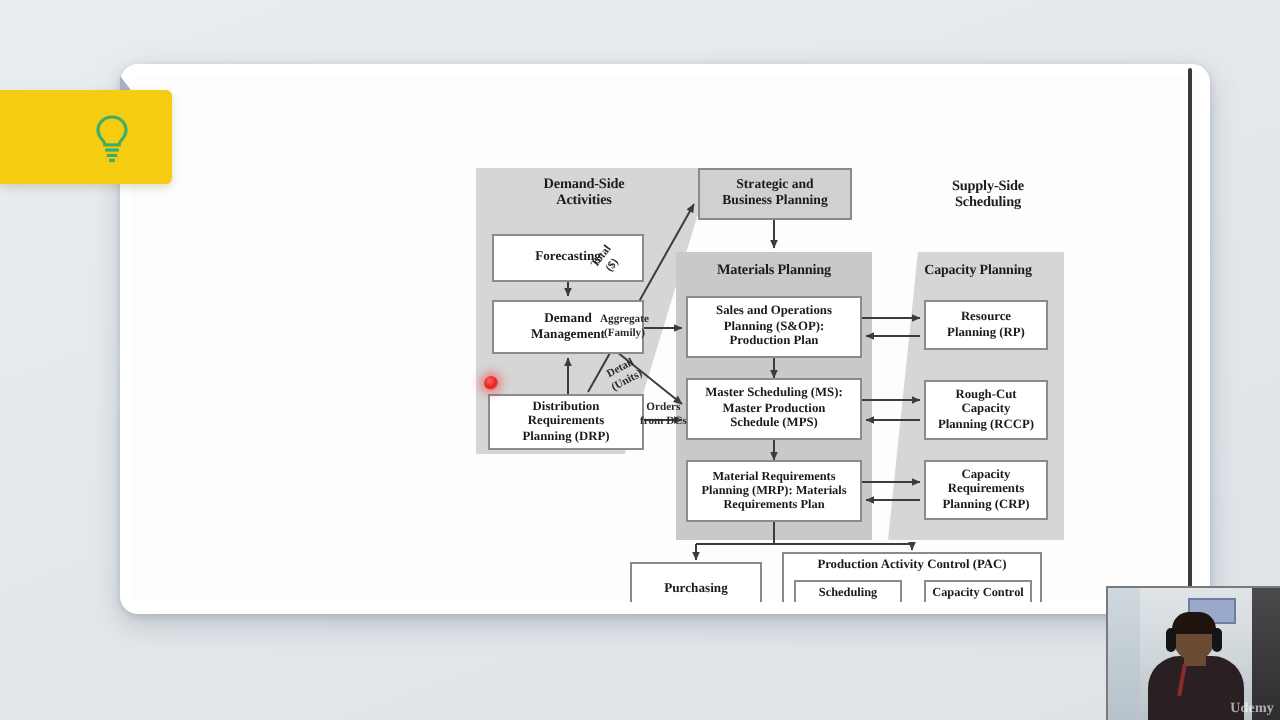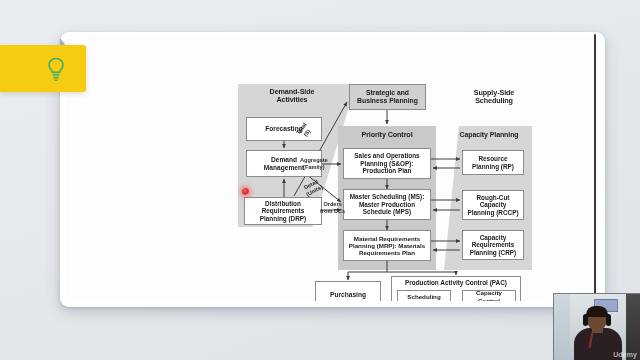--- a/index.html
+++ b/index.html
@@ -10,20 +10,21 @@
     overflow: hidden;
     font-family: "Liberation Sans", sans-serif;
     background: #e8ebee;
   }
 
   #root {
     position: relative;
     width: 640px;
     height: 360px;
     background: linear-gradient(160deg, #eaedf0 0%, #e4e8ec 50%, #dfe3e8 100%);
+    font-family: Liberation Serif, serif;
   }
 
   
   #slide-shadow {
     position: absolute;
     left: 60px; top: 32px;
     width: 545px; height: 275px;
     border-radius: 9px;
     background: #ffffff;
     box-shadow: 0 5px 14px rgba(90,100,115,.30), 0 1px 3px rgba(90,100,115,.22);
@@ -285,21 +286,21 @@
       </g>
       <g stroke="#3c3c3c" stroke-width="1" fill="none" marker-end="url(#ah)">
         <line x1="423" y1="270" x2="423" y2="265"></line>
       </g>
     </svg>
 
     <div class="hdr" id="hdr-demand" style="white-space:pre-line">Demand-Side
 Activities</div>
     <div class="hdr" id="hdr-supply" style="white-space:pre-line">Supply-Side
 Scheduling</div>
-    <div class="hdr" id="hdr-priority">Priority Control</div>
+    <div class="hdr" id="hdr-priority">Materials Planning</div>
     <div class="hdr" id="hdr-capacity">Capacity Planning</div>
 
     <div class="box" id="box-forecasting" style="white-space:pre-line">Forecasting</div>
     <div class="box" id="box-demand-mgmt" style="white-space:pre-line">Demand
 Management</div>
     <div class="box" id="box-drp" style="white-space:pre-line">Distribution
 Requirements
 Planning (DRP)</div>
 
     <div class="box gray" id="box-strategic" style="white-space:pre-line">Strategic and

